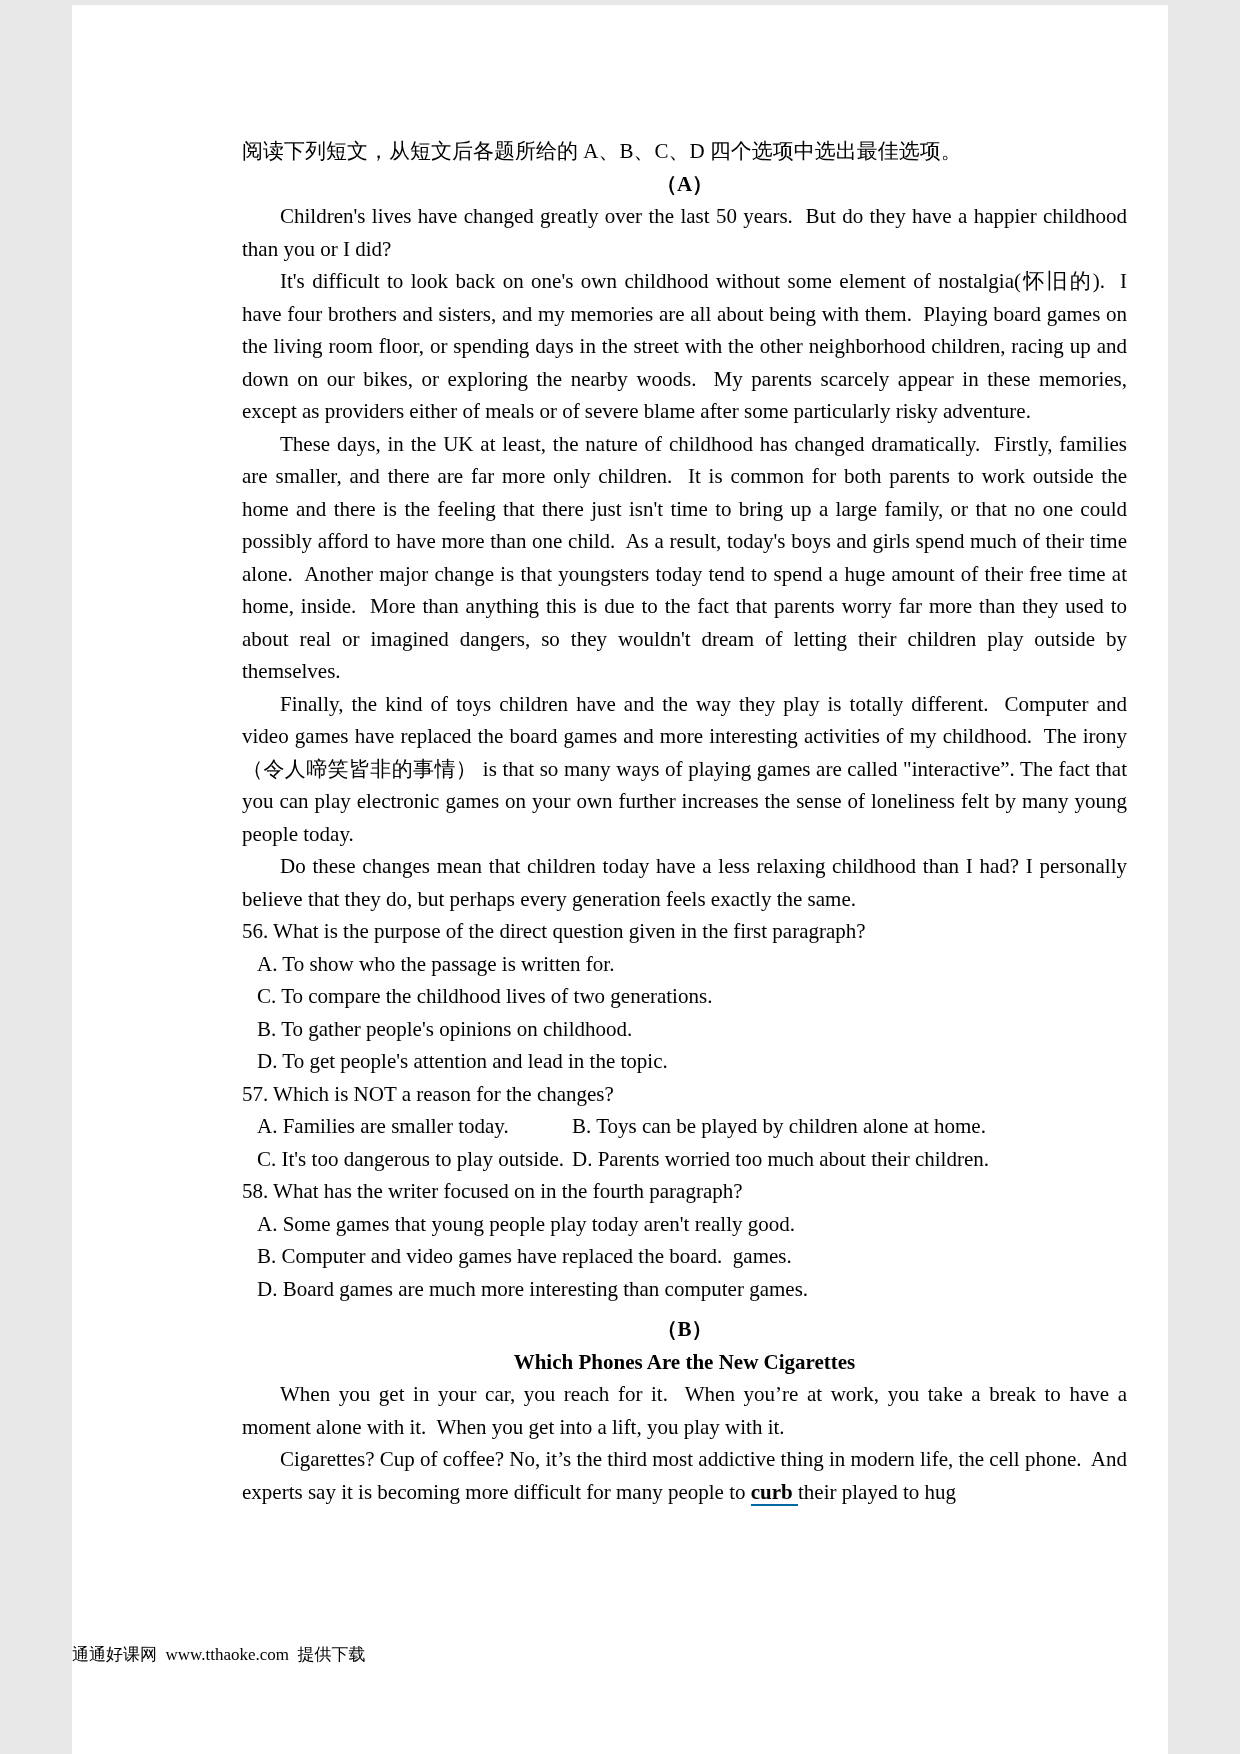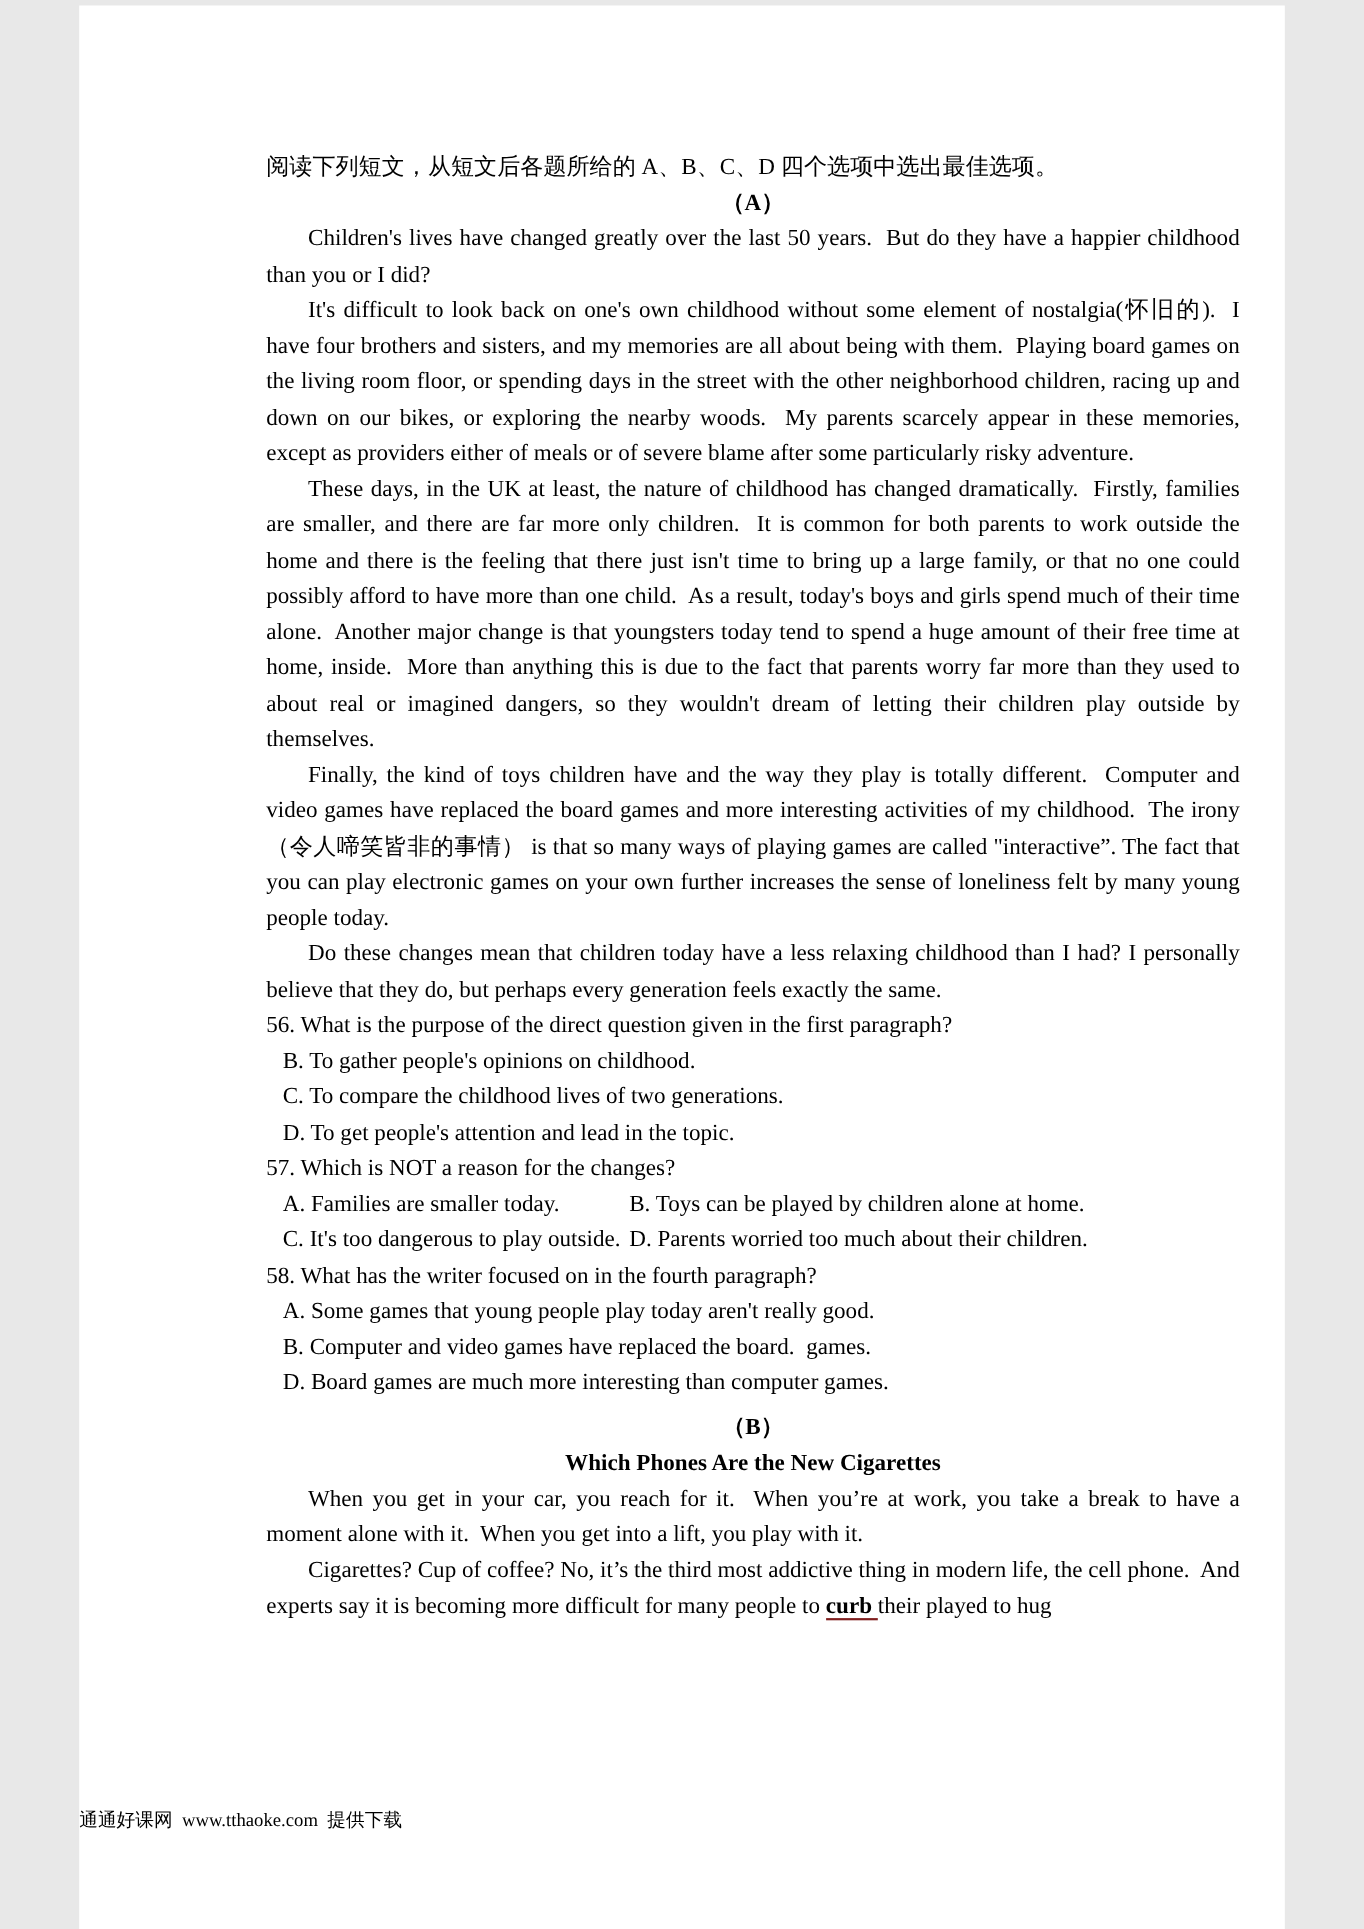--- a/index.html
+++ b/index.html
@@ -53,21 +53,21 @@
     display: flex;
     white-space: pre-wrap;
   }
   .option-row .cell-left {
     display: inline-block;
     width: 315px;
     flex: 0 0 315px;
   }
   .curb {
     font-weight: bold;
-    border-bottom: 2px solid #7f1d1d;
+    border-bottom: 2px solid #0369a1;
   }
   .footer {
     position: absolute;
     left: 0;
     right: 0;
     top: 1638px;
     text-align: left;
     font-size: 17px;
     line-height: 24px;
     margin: 0;
@@ -84,22 +84,23 @@
 
     <p class="section-label">（A）</p>
 
     <p class="body-para">Children's lives have changed greatly over the last 50 years.  But do they have a happier childhood than you or I did?</p>
     <p class="body-para">It's difficult to look back on one's own childhood without some element of nostalgia(怀旧的).  I have four brothers and sisters, and my memories are all about being with them.  Playing board games on the living room floor, or spending days in the street with the other neighborhood children, racing up and down on our bikes, or exploring the nearby woods.  My parents scarcely appear in these memories, except as providers either of meals or of severe blame after some particularly risky adventure.</p>
     <p class="body-para">These days, in the UK at least, the nature of childhood has changed dramatically.  Firstly, families are smaller, and there are far more only children.  It is common for both parents to work outside the home and there is the feeling that there just isn't time to bring up a large family, or that no one could possibly afford to have more than one child.  As a result, today's boys and girls spend much of their time alone.  Another major change is that youngsters today tend to spend a huge amount of their free time at home, inside.  More than anything this is due to the fact that parents worry far more than they used to about real or imagined dangers, so they wouldn't dream of letting their children play outside by themselves.</p>
     <p class="body-para">Finally, the kind of toys children have and the way they play is totally different.  Computer and video games have replaced the board games and more interesting activities of my childhood.  The irony（令人啼笑皆非的事情） is that so many ways of playing games are called "interactive”. The fact that you can play electronic games on your own further increases the sense of loneliness felt by many young people today.</p>
     <p class="body-para">Do these changes mean that children today have a less relaxing childhood than I had? I personally believe that they do, but perhaps every generation feels exactly the same.</p>
 
     <p class="stem">56. What is the purpose of the direct question given in the first paragraph?</p>
+    <p class="option">A. To show who the passage is written for.</p>
+    <p class="option">C. To compare the childhood lives of two generations.</p>
     <p class="option">B. To gather people's opinions on childhood.</p>
-    <p class="option">C. To compare the childhood lives of two generations.</p>
     <p class="option">D. To get people's attention and lead in the topic.</p>
 
     <p class="stem">57. Which is NOT a reason for the changes?</p>
     <div class="option-row">
       <span class="cell-left">A. Families are smaller today.</span>
       <span class="cell-right">B. Toys can be played by children alone at home.</span>
     </div>
     <div class="option-row">
       <span class="cell-left">C. It's too dangerous to play outside.</span>
       <span class="cell-right">D. Parents worried too much about their children.</span>

